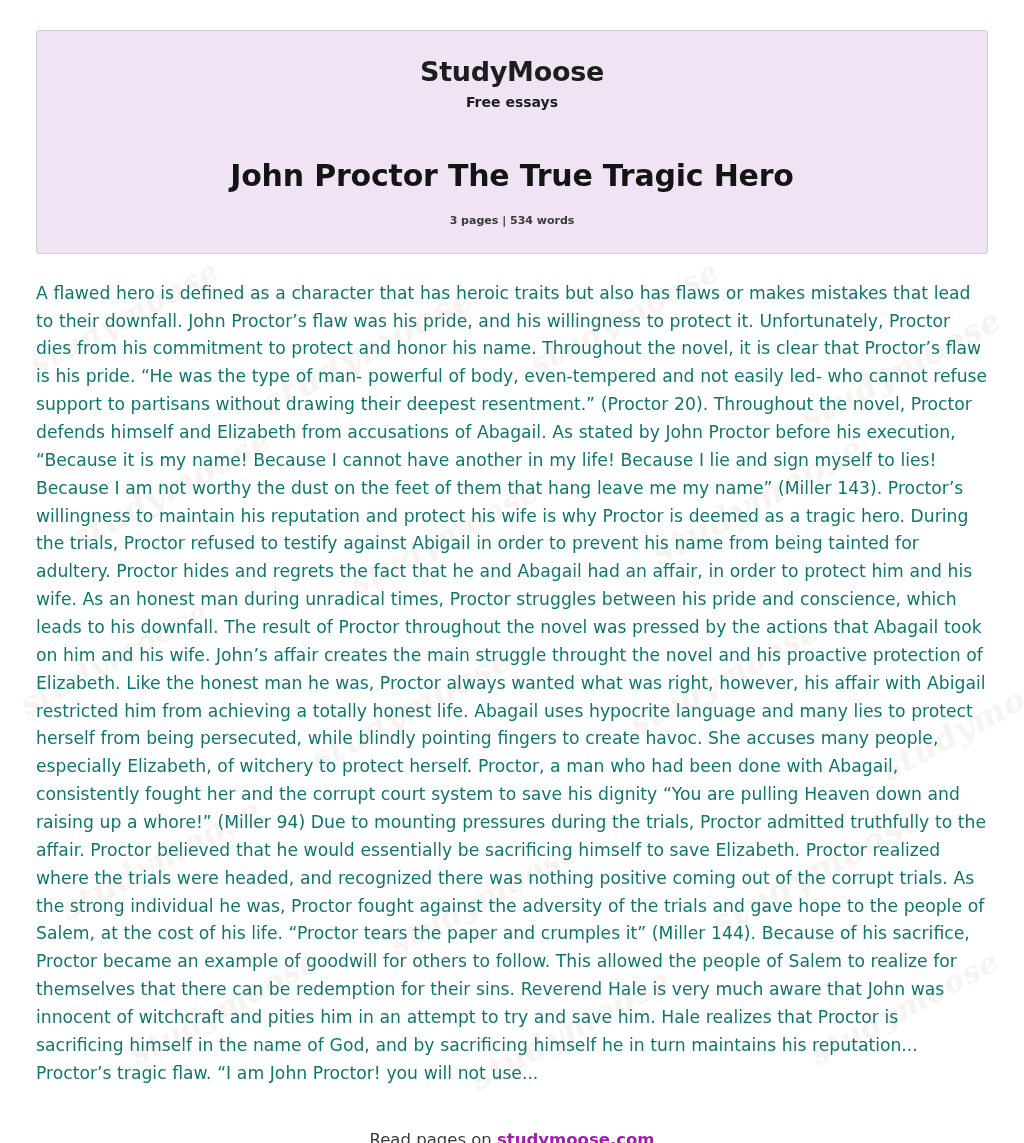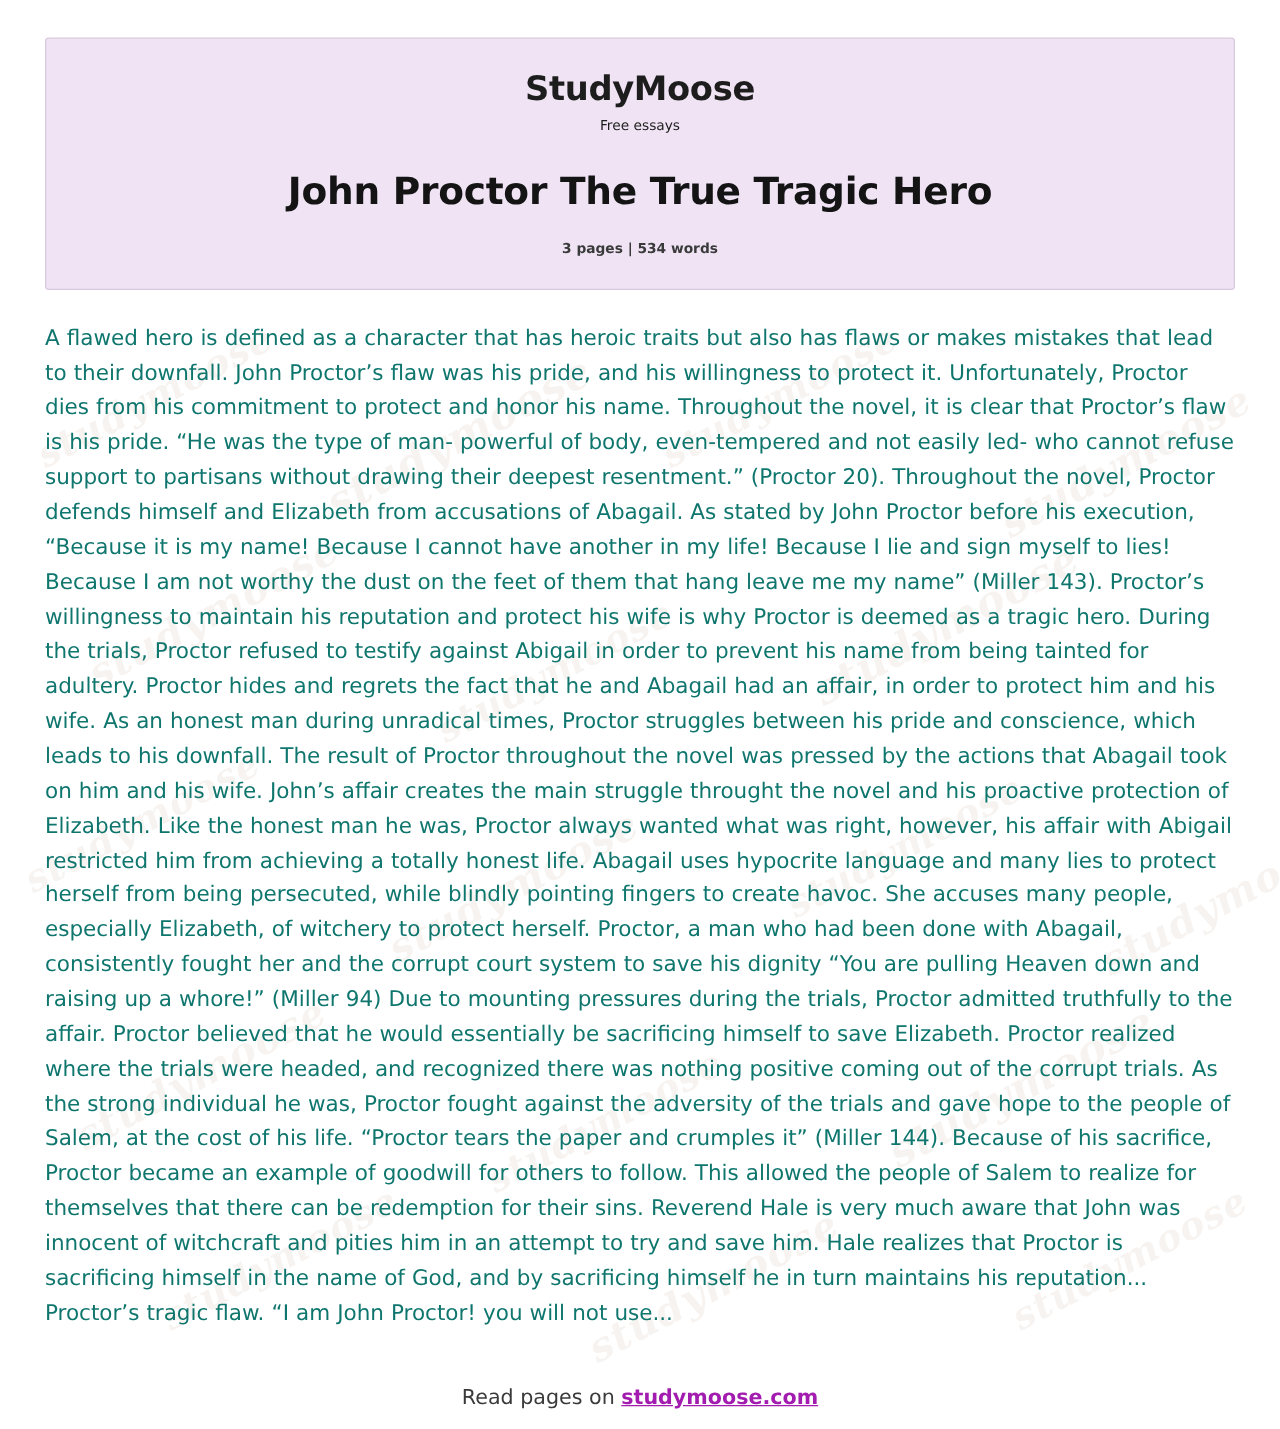--- a/index.html
+++ b/index.html
@@ -53,26 +53,26 @@
   }
   .brand {
     font-size: 27px;
     font-weight: 700;
     color: #1d1d1d;
     letter-spacing: -0.3px;
     line-height: 1.1;
   }
   .brand-sub {
     margin-top: 7px;
-    font-size: 11px;
-    font-weight: 400;
+    font-size: 14px;
+    font-weight: 700;
     color: #1d1d1d;
   }
   .doc-title {
-    margin-top: 29px;
+    margin-top: 48px;
     font-size: 30px;
     font-weight: 700;
     color: #141414;
     letter-spacing: -0.2px;
   }
   .doc-meta {
     margin-top: 21px;
     font-size: 11px;
     color: #3a3a3a;
     font-weight: 700;

